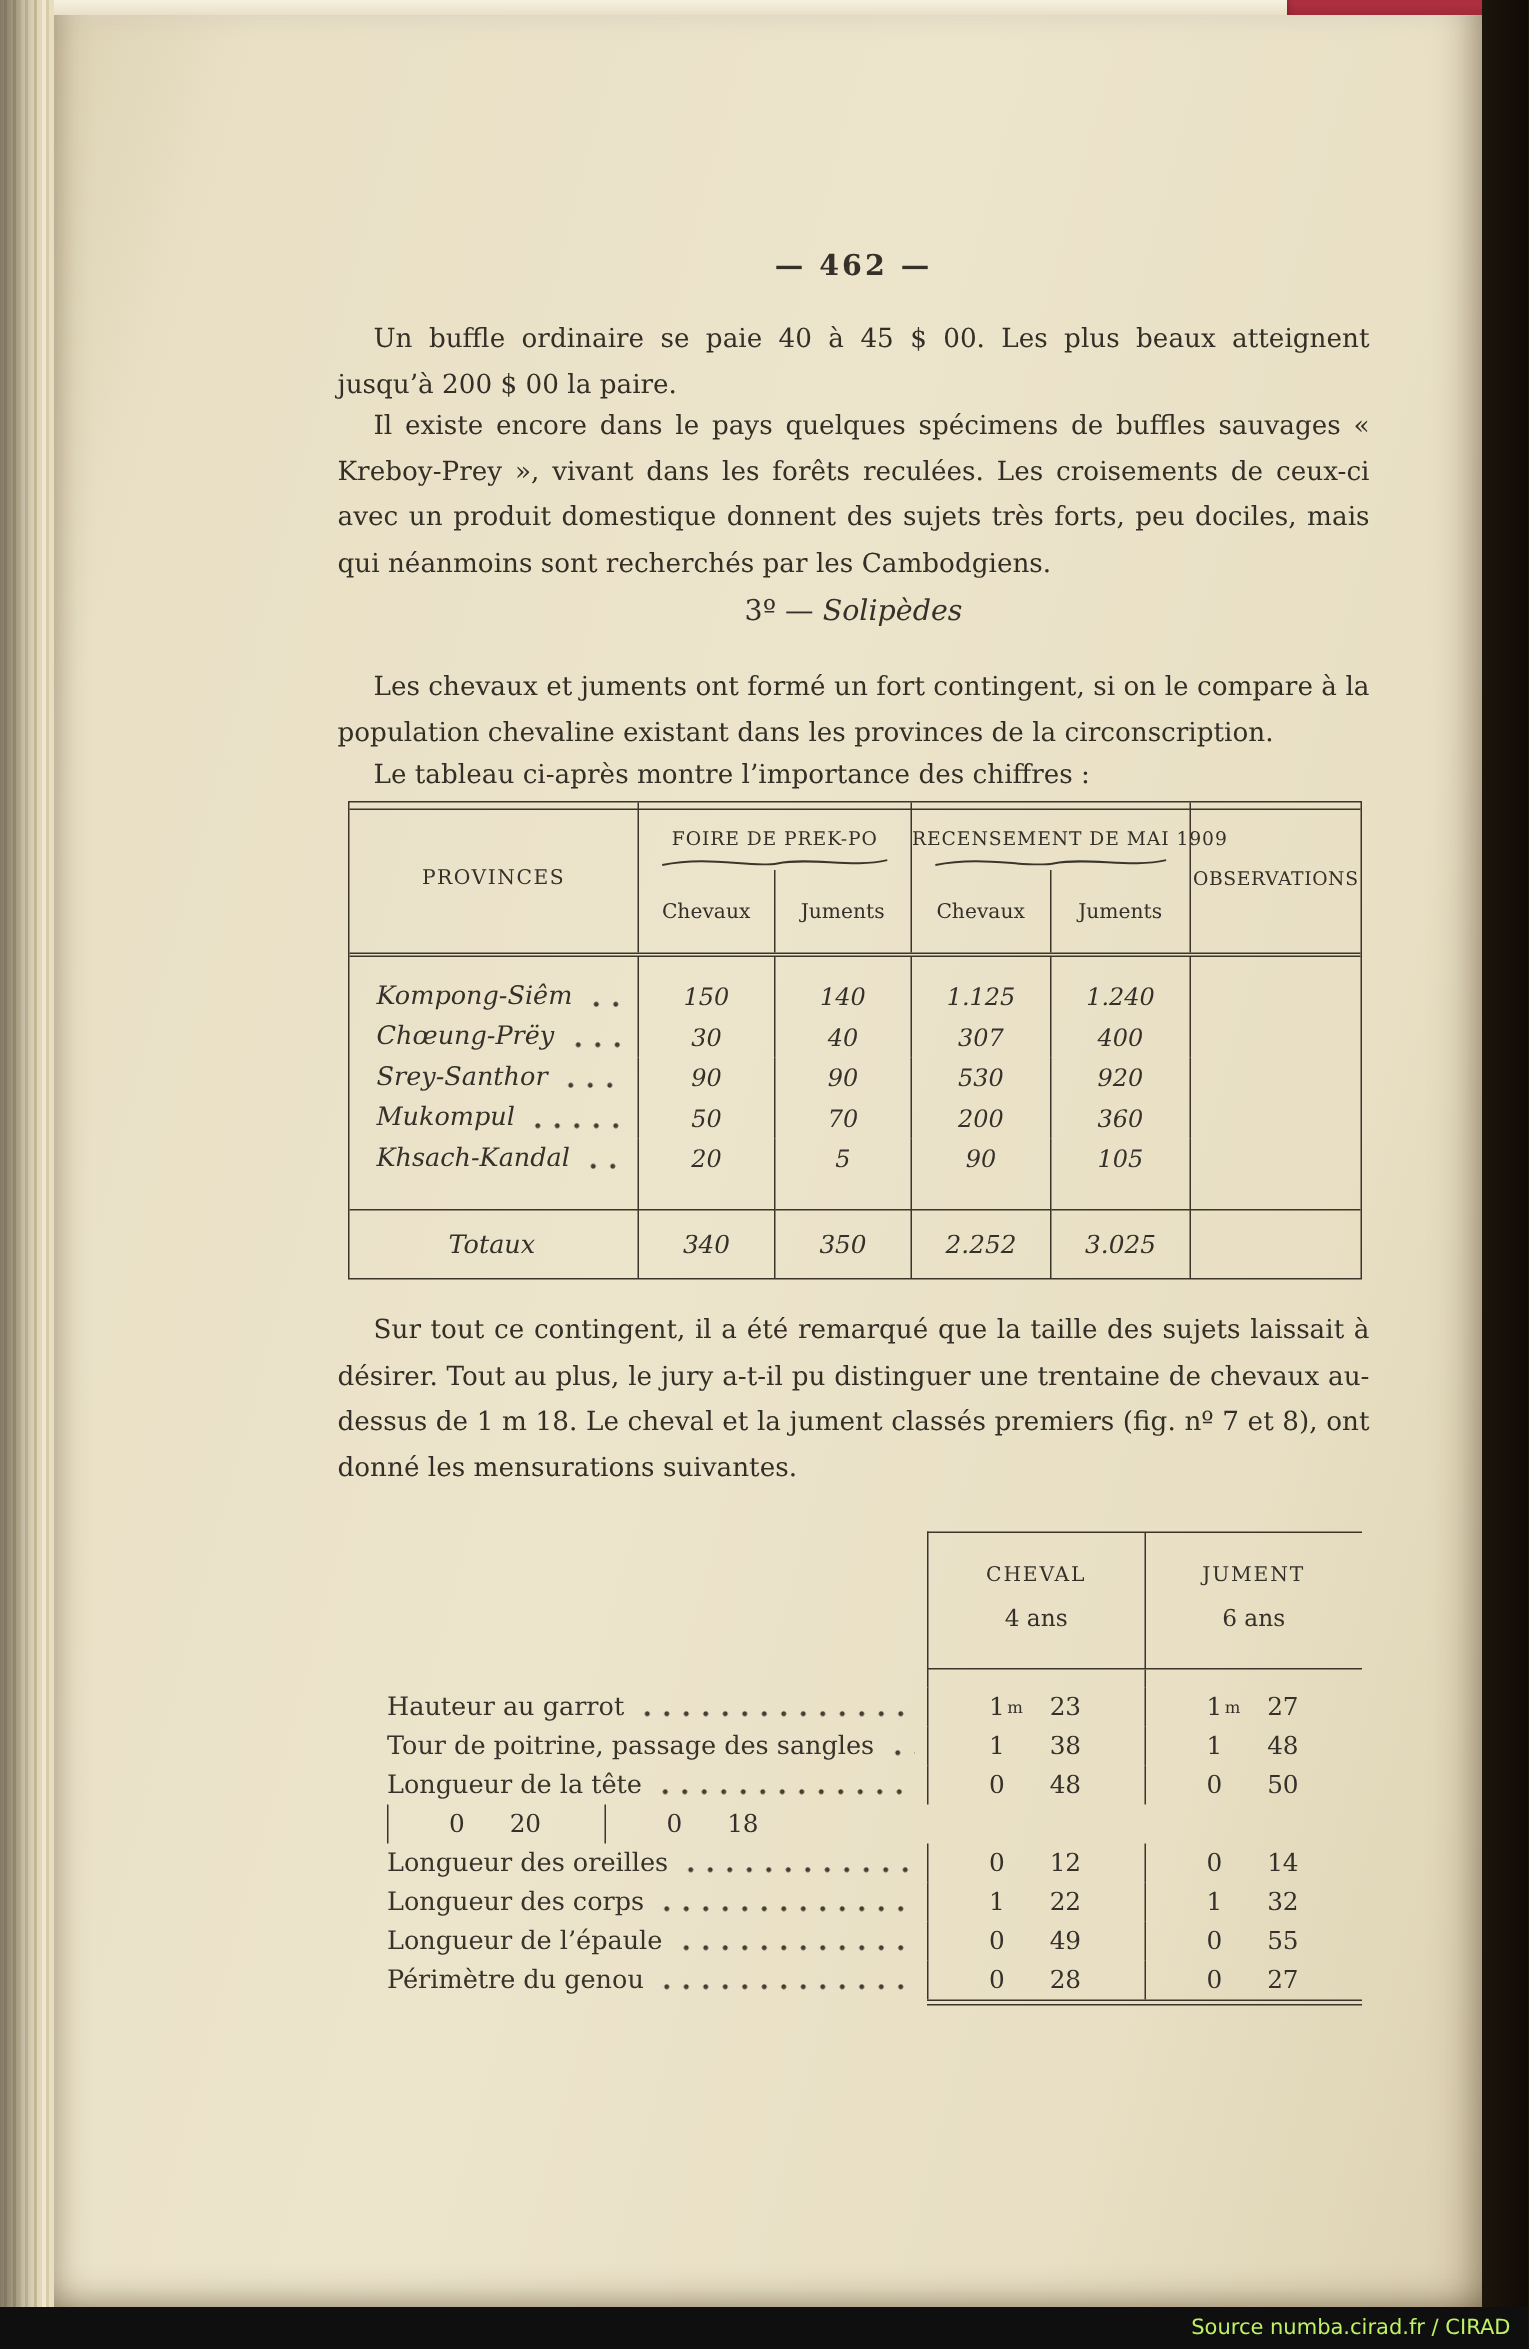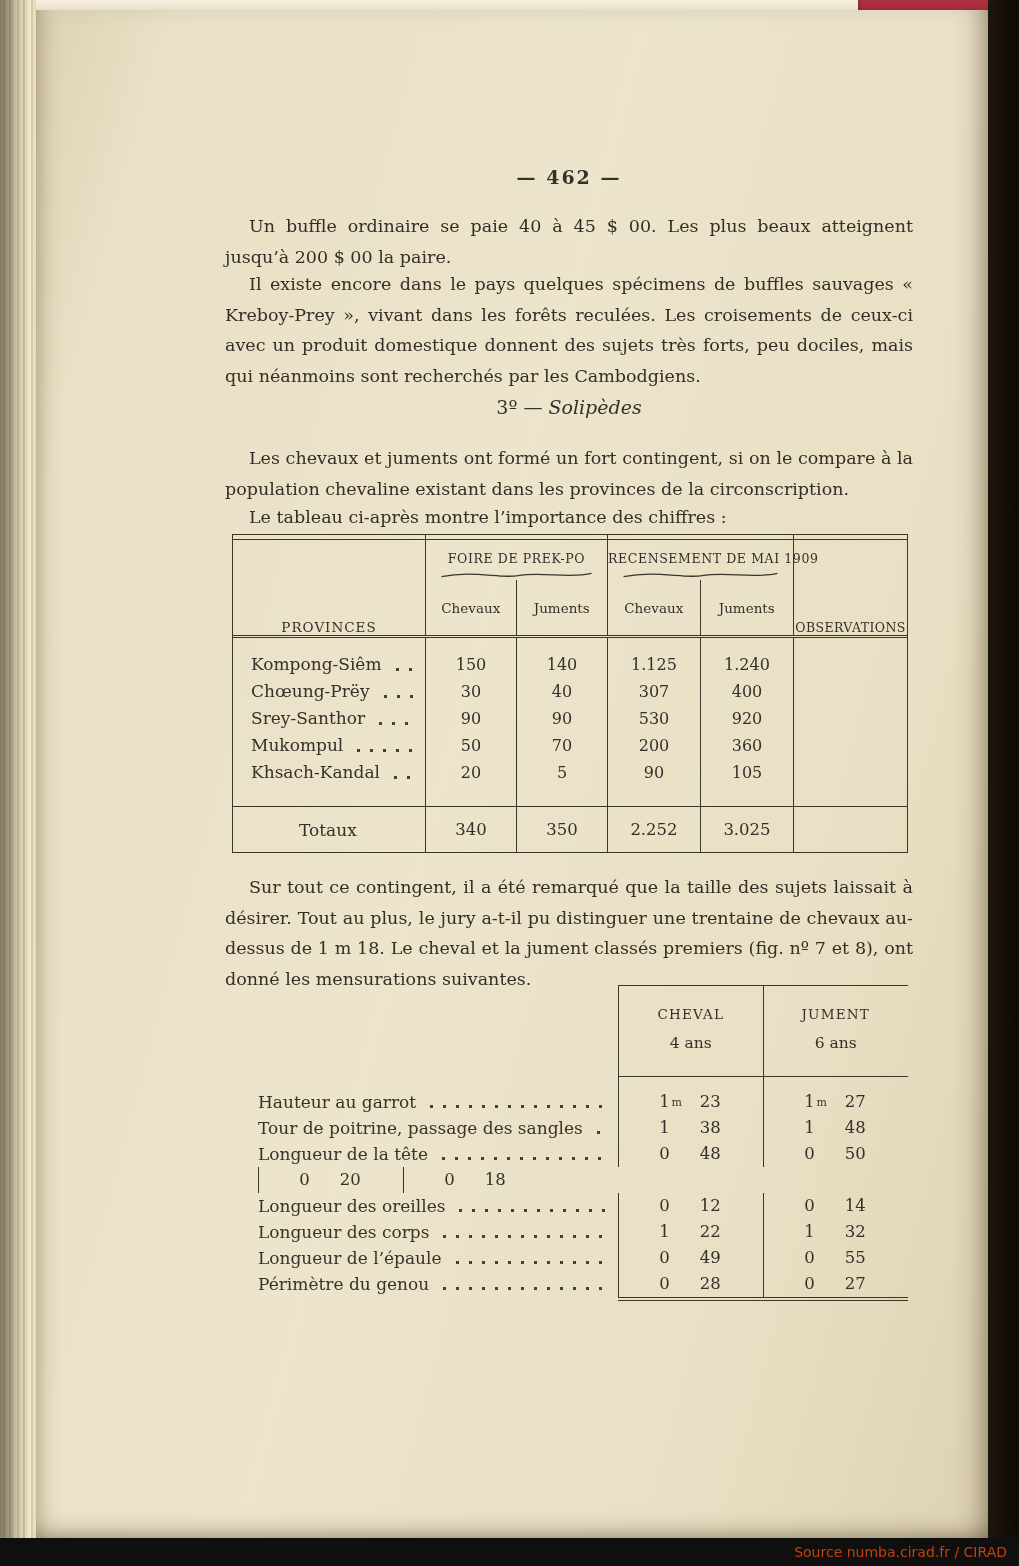--- a/index.html
+++ b/index.html
@@ -67,34 +67,34 @@
 
   
   .t1 {
     position: absolute; left: 196px; top: 524px; width: 676px;
     border: 1.6px solid #3b352a; position: absolute;
   }
   .t1-topline { position: absolute; left: 0; right: 0; top: 3.5px; border-top: 1px solid #3b352a; }
   .t1-head { display: grid; grid-template-columns: 193px 182px 186px 1fr; height: 100px; }
   .hcell { border-right: 1.3px solid #3b352a; }
   .prov-h, .obs-h {
-    display: flex; align-items: flex-end; justify-content: center;
+    display: flex; align-items: center; justify-content: center;
     font-size: 13.5px; letter-spacing: 1px;
   }
   .obs-h { border-right: none; font-size: 12.5px; letter-spacing: .4px; }
   .group { display: flex; flex-direction: column; }
   .gt { padding-top: 16px; text-align: center; font-size: 12.5px; letter-spacing: .6px; white-space: nowrap; }
   .brace { height: 11px; margin: 3px 12px 0; width: auto; }
   .brace path { stroke: #3b352a; fill: none; stroke-width: 1.2; }
   .subs { flex: 1; display: grid; grid-template-columns: 1fr 1fr; }
   .sub { display: flex; align-items: center; justify-content: center; font-size: 13.5px; }
   .sub:first-child { border-right: 1.3px solid #3b352a; }
   .dbl { height: 2.6px; border-top: 1.4px solid #3b352a; border-bottom: 1.4px solid #3b352a; }
   .trow { display: grid; grid-template-columns: 193px 91px 91px 93px 93px 1fr; }
-  .trow > div { border-right: 1.3px solid #3b352a; height: 27px; line-height: 27px; }
+  .trow > div { border-right: 1.3px solid #3b352a; height: 27px; line-height: 27px; font-style: italic; }
   .trow > div:last-child { border-right: none; }
   .trow.first > div { height: 40px; line-height: 27px; padding-top: 13px; }
   .trow.spacer > div { height: 20px; }
   .trow.totaux > div { border-top: 1.3px solid #3b352a; height: 46px; line-height: 30px; padding-top: 8px; flex-direction: column; }
   .prov { display: flex; align-items: baseline; padding-left: 18px; font-size: 17px; }
   .trow.totaux .prov { padding-left: 66px; }
   .val { text-align: center; font-size: 16px; }
   .trow.totaux .val { font-size: 16.5px; }
 
   
@@ -102,39 +102,39 @@
     flex: 1 1 auto; height: 5px; align-self: flex-end; margin: 0 8px 6px 9px;
     background-image: radial-gradient(circle, #453f33 1.4px, rgba(0,0,0,0) 1.9px);
     background-size: 13px 5px; background-repeat: repeat-x; background-position: left center;
   }
 
   
   .t2 { position: absolute; left: 222px; top: 975px; width: 650px; }
   .t2-row { display: flex; }
   .t2-label-space { width: 360px; }
   .t2-box { width: 290px; display: flex; border-left: 1.4px solid #3b352a; }
-  .t2-box-head { border-top: 1.7px solid #3b352a; border-bottom: 1.2px solid #3b352a; height: 92px; }
+  .t2-box-head { border-top: 1.7px solid #3b352a; border-bottom: 1.2px solid #3b352a; height: 92px; margin-top: 36px; }
   .t2-col-head { width: 144.5px; text-align: center; padding-top: 20px; }
   .t2-col-head:first-child { border-right: 1.4px solid #3b352a; }
   .t2-col-head .tt { font-size: 13.5px; letter-spacing: 1.2px; }
   .t2-col-head .aa { margin-top: 12px; font-size: 15.5px; }
   .t2-row.pad .t2-box { height: 12px; }
   .t2-row.pad .t2-val { height: 12px; }
   .t2-label { width: 360px; display: flex; align-items: baseline; font-size: 17px; color: #37322a; line-height: 26px; }
   .t2-val { width: 144.5px; height: 26px; line-height: 26px; display: flex; justify-content: center; align-items: baseline; font-size: 16.5px; }
   .t2-val:first-child { border-right: 1.4px solid #3b352a; }
   .mi { min-width: 14px; text-align: right; }
   .mu { font-size: 11px; min-width: 12px; text-align: center; position: relative; top: -1px; margin: 0 1px; }
   .mv { min-width: 26px; text-align: left; margin-left: 16px; }
   .t2-bottom { width: 290px; height: 4.4px; border-top: 1.6px solid #3b352a; border-bottom: 1.1px solid #3b352a; }
 
   
   .footer-bar {
     position: absolute; left: 0; right: 0; bottom: 0; height: 28px;
-    background: #0f0f0f; color: #c2410c;
+    background: #0f0f0f; color: #bef264;
     font-family: "DejaVu Sans", "Liberation Sans", sans-serif;
     font-size: 14px; line-height: 28px; text-align: right; padding-right: 12px;
     z-index: 5;
   }
 </style>
 </head>
 <body>
 
 <div class="stage">
   <div class="page-stack"></div>

